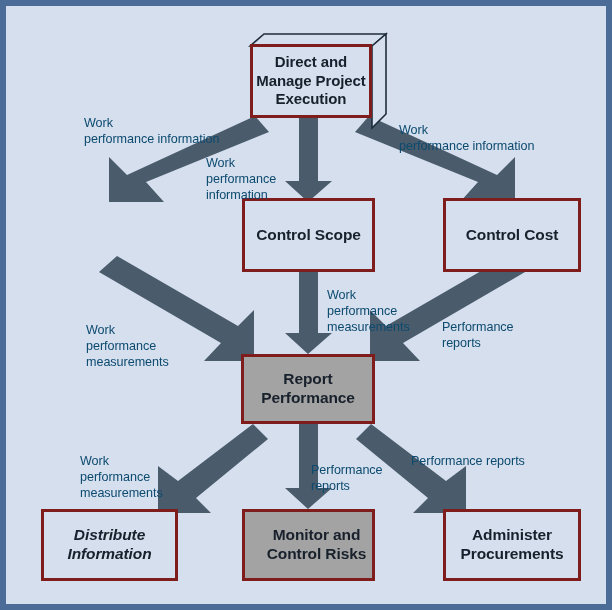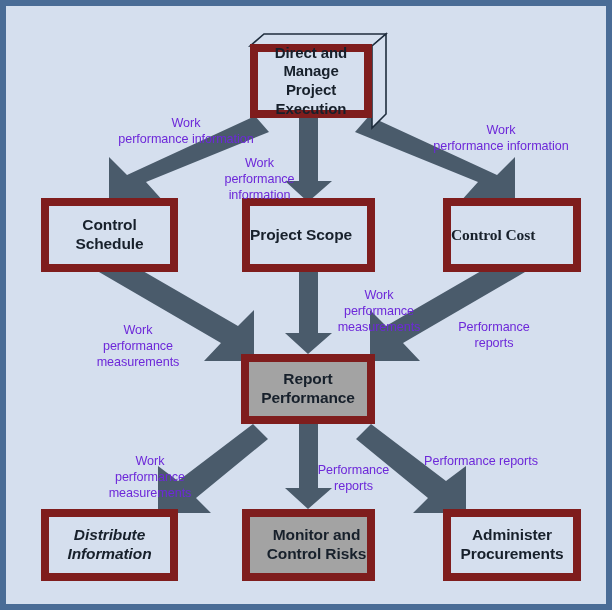--- a/index.html
+++ b/index.html
@@ -19,25 +19,25 @@
   }
   #svg-layer {
     position: absolute;
     left: 0; top: 0;
     width: 612px;
     height: 610px;
   }
   .node {
     position: absolute;
     box-sizing: border-box;
-    border: 8px solid #7f1d1d;
+    border: 3px solid #7f1d1d;
     background: #d5dfee;
     display: flex;
     align-items: center;
-    justify-content: flex-start;
+    justify-content: center;
     text-align: center;
     font-weight: bold;
     font-size: 15.5px;
     color: #17202b;
     line-height: 1.22;
     letter-spacing: -0.1px;
     z-index: 5;
   }
   .node.shaded {
     background: #a3a3a3;
@@ -47,22 +47,21 @@
     font-size: 15px;
     line-height: 1.25;
   }
   .cube-side, .cube-top {
     position: absolute;
     z-index: 6;
   }
   .edge-label {
     position: absolute;
     font-size: 12.6px;
-    color: #6d28d9;
-    text-align: center;
+    color: #0c4a6e;
     line-height: 1.28;
     z-index: 8;
     white-space: pre-line;
     letter-spacing: -0.05px;
   }
 </style>
 </head>
 <body>
 
 <div id="canvas">
@@ -111,29 +110,26 @@
     <polygon points="124,14 138,2 138,82 124,96" fill="#d5dfee" stroke="#1f2d3d" stroke-width="1.6"></polygon>
   </svg>
 
   <div class="node cube" style="left:244px; top:38px; width:122px; height:74px;">
     <span>Direct and
 Manage
 Project
 Execution</span>
   </div>
 
-  <div class="node" style="left:35px; top:192px; width:137px; height:74px;">
-    <span>Control Schedule</span>
+
+  <div class="node" style="left:236px; top:192px; width:133px; height:74px;">
+    <span>Control Scope</span>
   </div>
 
-  <div class="node" style="left:236px; top:192px; width:133px; height:74px;">
-    <span>Project Scope</span>
-  </div>
-
-  <div class="node" style="left:437px; top:192px; width:138px; height:74px;font-family:Liberation Serif, serif;">
+  <div class="node" style="left:437px; top:192px; width:138px; height:74px;">
     <span>Control Cost</span>
   </div>
 
   <div class="node shaded" style="left:235px; top:348px; width:134px; height:70px;">
     <span>Report
 Performance</span>
   </div>
 
   <div class="node" style="left:35px; top:503px; width:137px; height:72px;font-style:italic;">
     <span>Distribute

